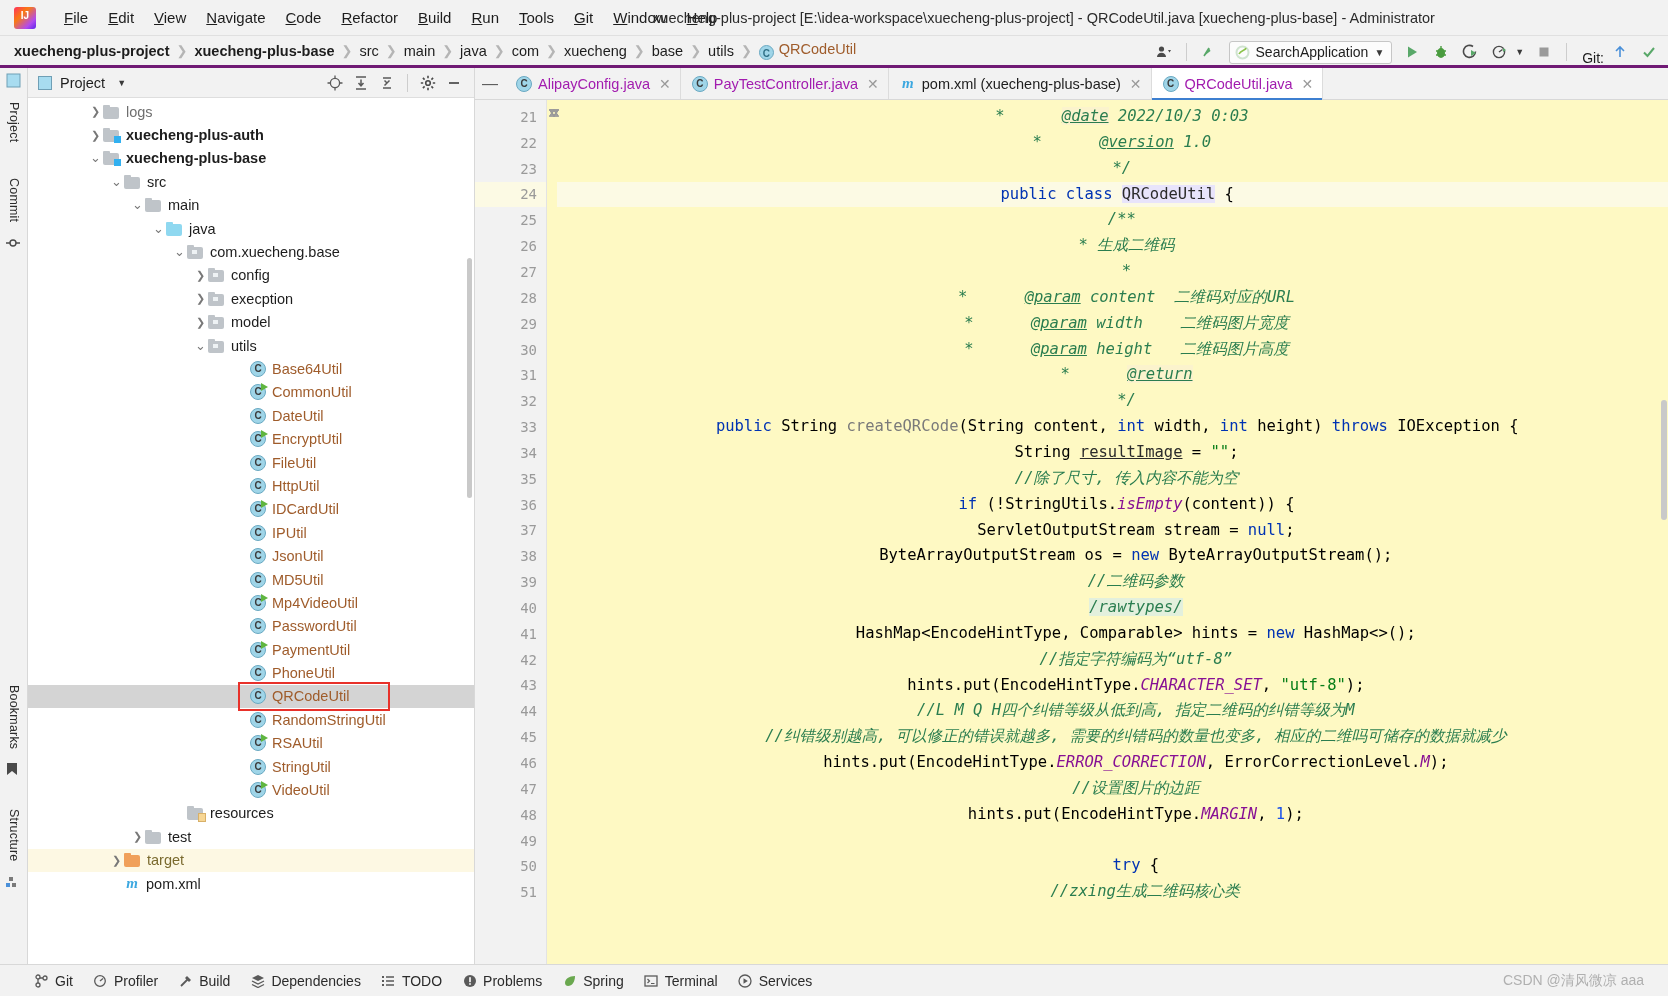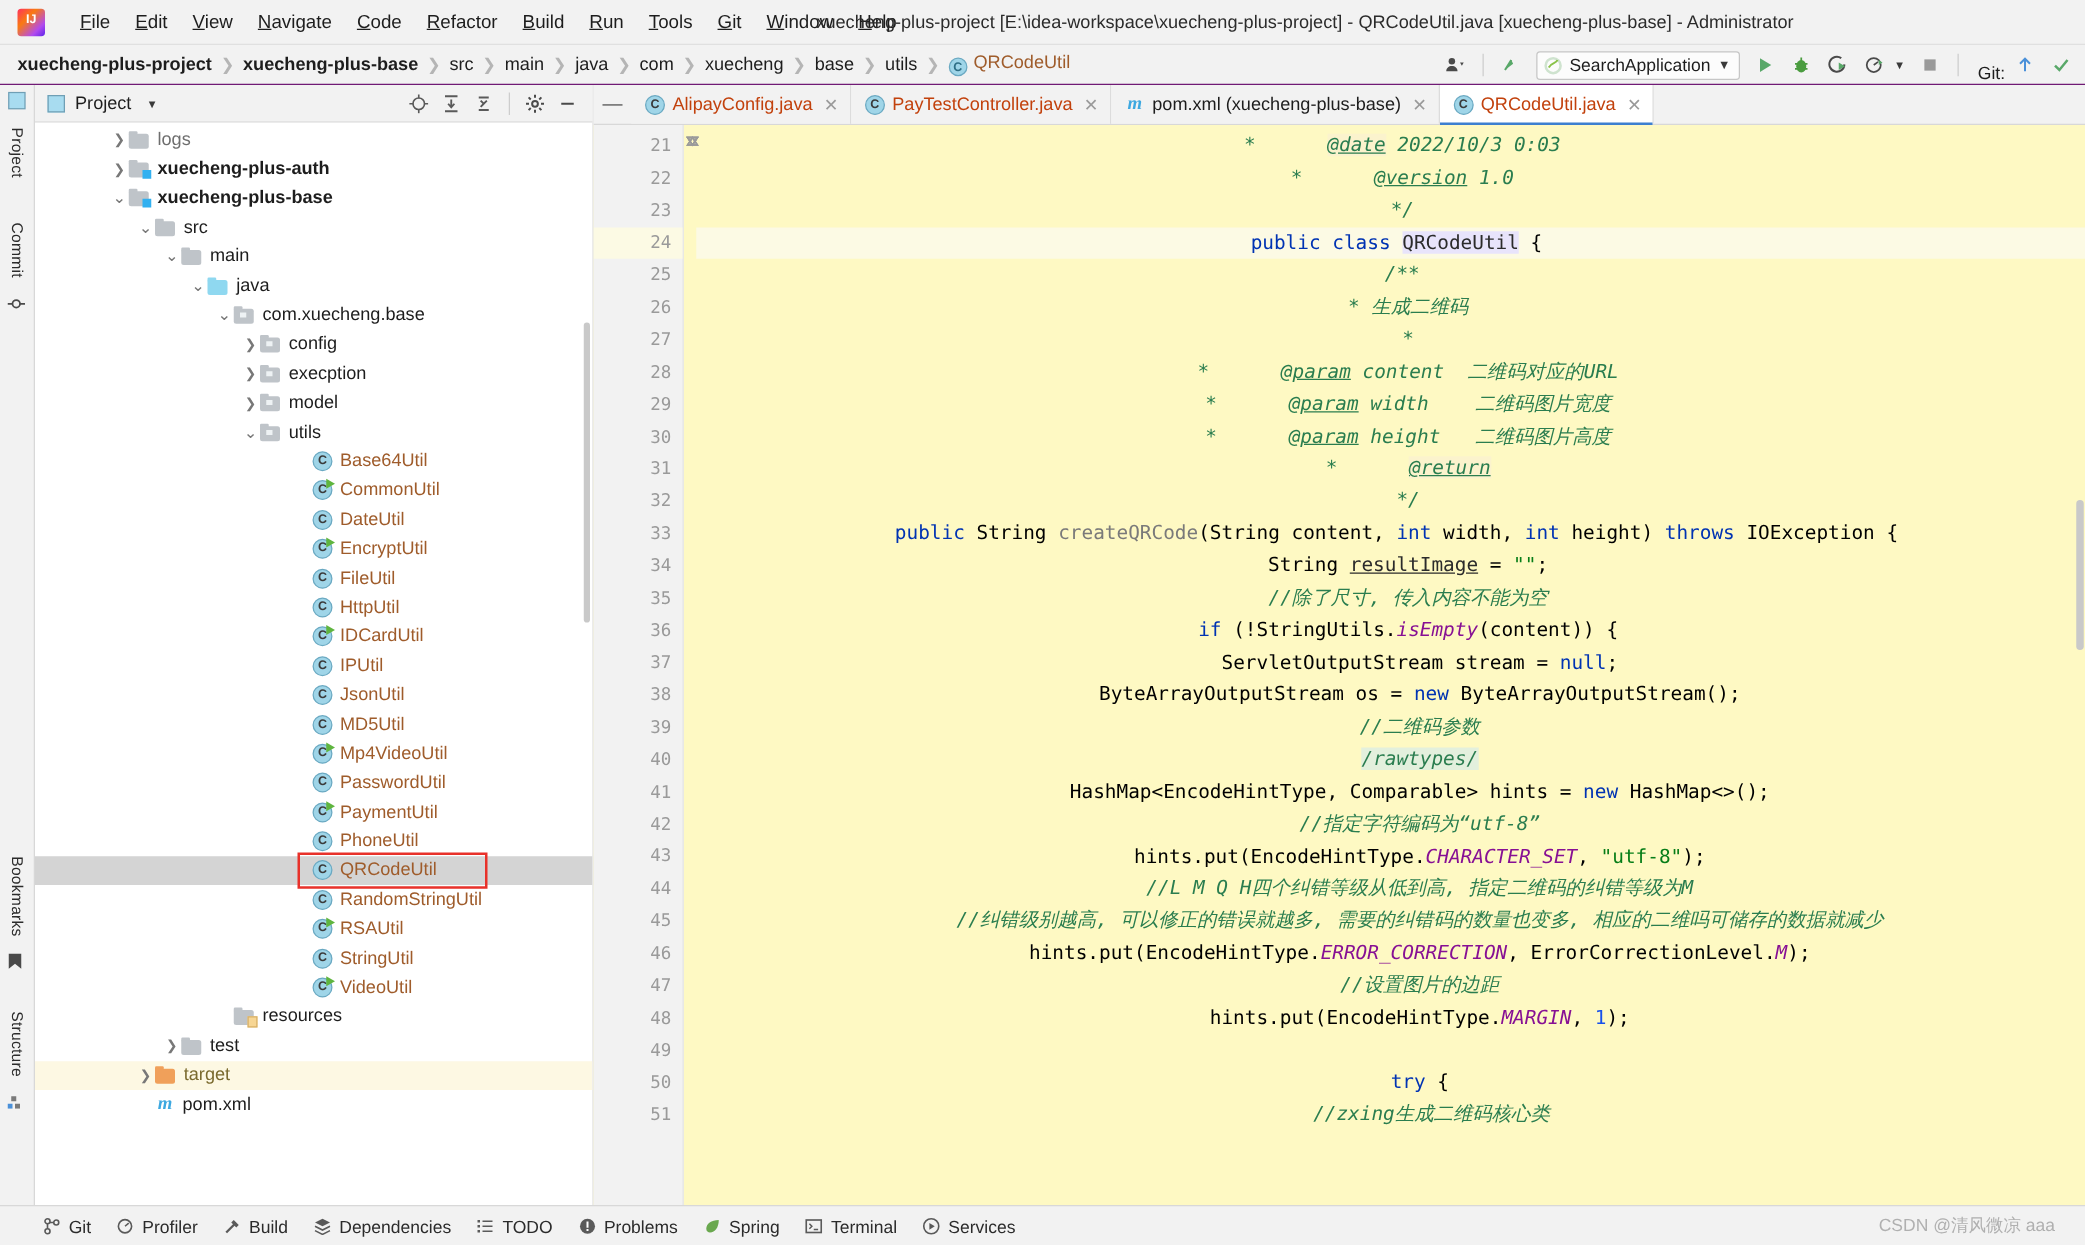--- a/index.html
+++ b/index.html
@@ -36,21 +36,21 @@
   .menu-item span.mn { text-decoration: underline; }
   .win-title {
     position: absolute; left: 0; right: 0; text-align: center;
     font-size: 14.5px; color: #2b2b2b; pointer-events: none;
     padding-left: 420px;
   }
 
   
   .navbar {
     height: 32px; min-height:32px; display: flex; align-items: center;
-    background: #f2f2f2; border-bottom: 1px solid #701a75; padding-left: 14px;
+    background: #f2f2f2; border-bottom: 3px solid #701a75; padding-left: 14px;
     position: relative;
   }
   .crumb { font-size: 14.5px; color: #1d1d1d; white-space: nowrap; }
   .crumb.bold { font-weight: bold; }
   .crumb-sep { color: #b5b5b5; margin: 0 7px; font-size: 13px; }
   .crumb-icon {
     display:inline-block; width: 15px; height: 15px; border-radius: 50%;
     background: #9fd5e8; color:#2f6f86; font-size:10px; line-height:15px;
     text-align:center; margin-right: 5px; vertical-align: -3px; font-weight:bold;
     border:1px solid #6aa9c2;
@@ -157,21 +157,21 @@
   .tab {
     display: flex; align-items: center; gap: 6px; padding: 0 9px 0 11px;
     font-size: 14.5px; color: #1d1d1d; border-right: 1px solid #dcdcdc;
     cursor: default; position: relative; background:#f2f2f2;
   }
   .tab.active { background: #fff; }
   .tab.active::after {
     content:""; position:absolute; left:0; right:0; bottom:-1px; height:2px; background:#3d7fd0;
   }
   .tab .x { color: #9a9a9a; font-size: 14px; margin-left: 3px; }
-  .tab .tname.cls { color:#c2410c; }
+  .tab .tname.cls { color:#a21caf; }
 
   .code-area { flex: 1; display: flex; min-height: 0; position: relative; overflow: hidden; background:#fef9c3;text-align:center;}
   .gutter {
     width: 72px; min-width:72px; background: #f2f2f2; border-right: 1px solid #e3e3e3;
     padding-top: 4px; position:relative;
   }
   .gut-row { height: 25.85px; display: flex; align-items: center; justify-content: flex-end; padding-right: 9px;
     font-family: "DejaVu Sans Mono", monospace; font-size: 14px; color: #9a9a9a; }
   .gut-row.cur { background: #fcfae4; }
   .fold-col { position:absolute; right:-14px; top:0; width:14px; }

